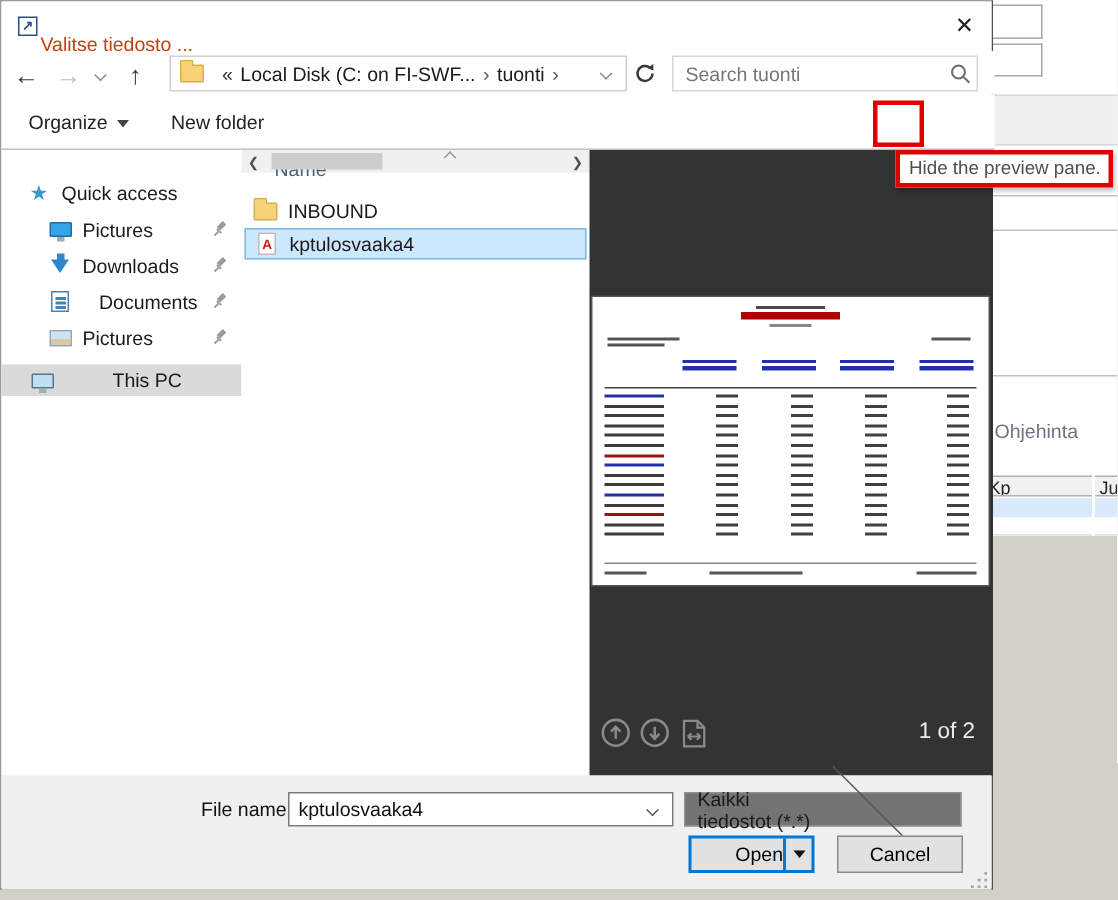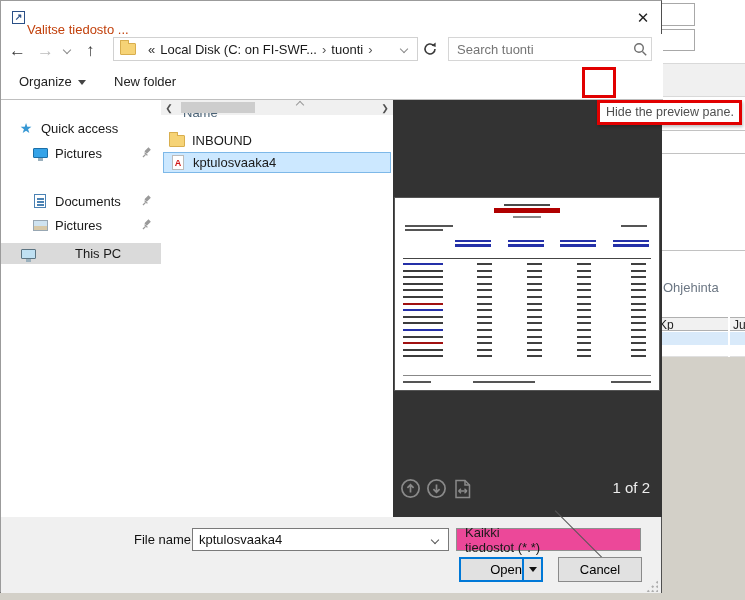--- a/index.html
+++ b/index.html
@@ -98,21 +98,21 @@
   .doc-foot { position:absolute; left:8px; right:8px; bottom:10px; border-top:1px solid #888; padding-top:4px; }
   .doc-foot i { position:absolute; top:5px; height:2px; background:#555; }
   .pv-ctl { position:absolute; top:378px; display:flex; align-items:center; }
   .page-ind { position:absolute; top:379px; right:12px; color:#ededed; font-size:15px; }
 
   
   .footer { left:0; top:516px; width:660px; height:76px; background:#f0f0f0; }
   .fn-label { left:133px; top:15px; color:#111; }
   .fn-input { left:191px; top:11px; width:257px; height:23px; background:#fff; border:1px solid #7a7a7a; display:flex; align-items:center; }
   .fn-input input { flex:1; border:none; outline:none; font:13px "Liberation Sans",sans-serif; padding-left:6px; color:#111; background:transparent; }
-  .combo { left:455px; top:11px; width:185px; height:23px; background:#ec4899; border:1px solid #8f8f8f; display:flex; align-items:center; }
+  .combo { left:455px; top:11px; width:185px; height:23px; background:#737373; border:1px solid #8f8f8f; display:flex; align-items:center; }
   .combo span { flex:1; padding-left:8px; }
   .combo-chv { margin-right:8px; }
   .open-btn { left:458px; top:40px; width:84px; height:25px; border:2px solid #0078d7; background:#e1e1e1; display:flex; }
   .open-main { flex:1; text-align:right; line-height:21px; color:#000; }
   .open-split { width:19px; border-left:2px solid #0078d7; display:flex; align-items:center; justify-content:center; }
   .tri-sm { width:0; height:0; border-left:4px solid transparent; border-right:4px solid transparent; border-top:5px solid #111; }
   .cancel-btn { left:557px; top:40px; width:84px; height:25px; border:1px solid #8a8a8a; background:#e1e1e1; text-align:center; line-height:23px; color:#000; }
   .grip { left:644px; top:62px; width:13px; height:13px;
     background-image:radial-gradient(#a6a6a6 1.1px, transparent 1.2px); background-size:4.5px 4.5px; background-position:1px 1px;
     clip-path:polygon(100% 0, 100% 100%, 0 100%); }
@@ -216,21 +216,36 @@
         <span class="pin">
             <svg width="11" height="11" viewBox="0 0 11 11">
               <g stroke="#9a9a9a" stroke-width="1.3" fill="#9a9a9a">
                 <rect x="4.6" y="1.2" width="2" height="4.4" transform="rotate(45 5.5 3.5)"></rect>
                 <line x1="2.6" y1="5.6" x2="5.4" y2="8.4"></line>
                 <line x1="1" y1="10" x2="3.6" y2="7.4"></line>
               </g>
             </svg>
           </span>
       </div>
-      <div class="side-item" style="top:91px;">
+      <div class="side-item" style="top:67px;">
+        <span class="icon-cell" style="margin-left:30px;">
+            <span class="dl-arrow"></span>
+          </span>
+        <span class="lbl">Downloads</span>
+        <span class="pin">
+            <svg width="11" height="11" viewBox="0 0 11 11">
+              <g stroke="#9a9a9a" stroke-width="1.3" fill="#9a9a9a">
+                <rect x="4.6" y="1.2" width="2" height="4.4" transform="rotate(45 5.5 3.5)"></rect>
+                <line x1="2.6" y1="5.6" x2="5.4" y2="8.4"></line>
+                <line x1="1" y1="10" x2="3.6" y2="7.4"></line>
+              </g>
+            </svg>
+          </span>
+      </div>
+      <div class="side-item" style="top:91px;gap:11px;">
         <span class="icon-cell" style="margin-left:30px;">
             <span class="doc-ico"></span>
           </span>
         <span class="lbl">Documents</span>
         <span class="pin">
             <svg width="11" height="11" viewBox="0 0 11 11">
               <g stroke="#9a9a9a" stroke-width="1.3" fill="#9a9a9a">
                 <rect x="4.6" y="1.2" width="2" height="4.4" transform="rotate(45 5.5 3.5)"></rect>
                 <line x1="2.6" y1="5.6" x2="5.4" y2="8.4"></line>
                 <line x1="1" y1="10" x2="3.6" y2="7.4"></line>

